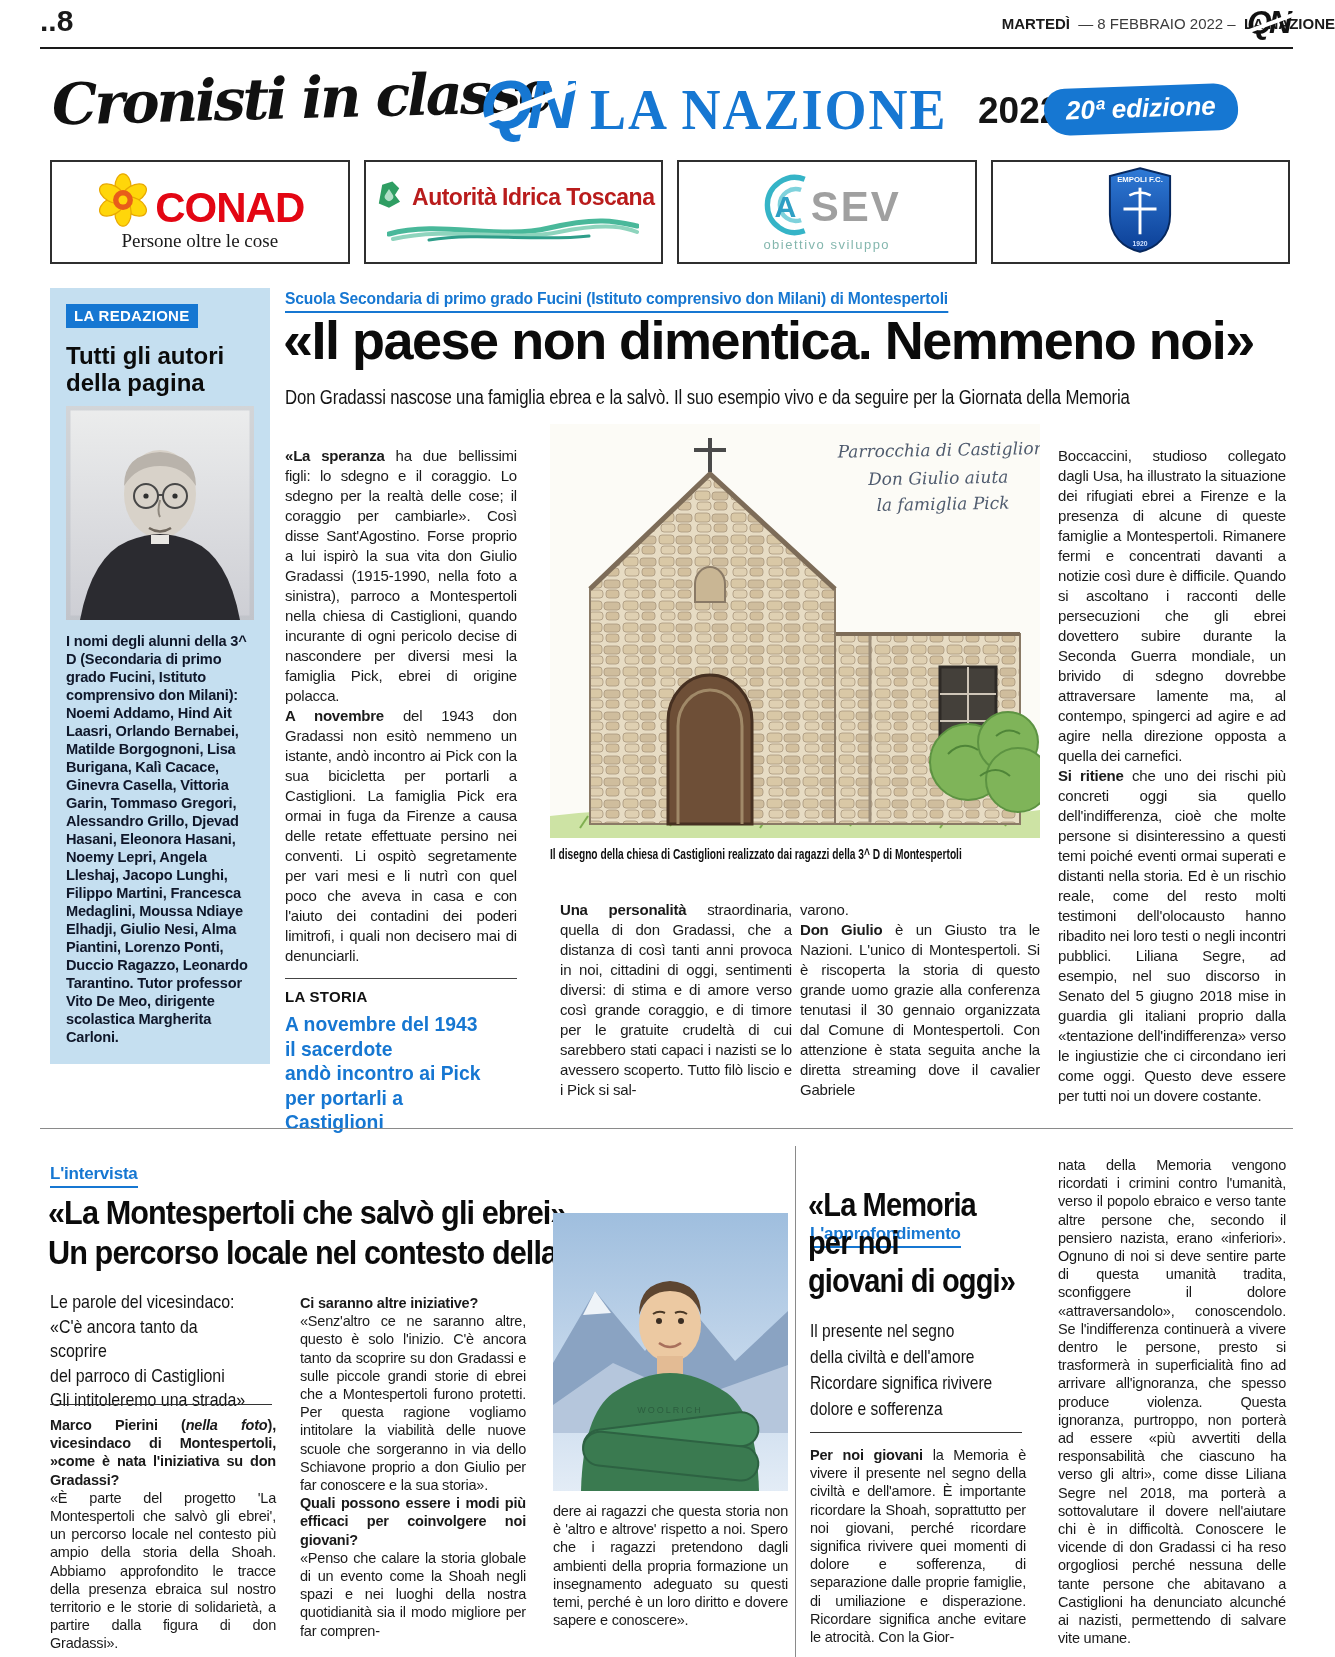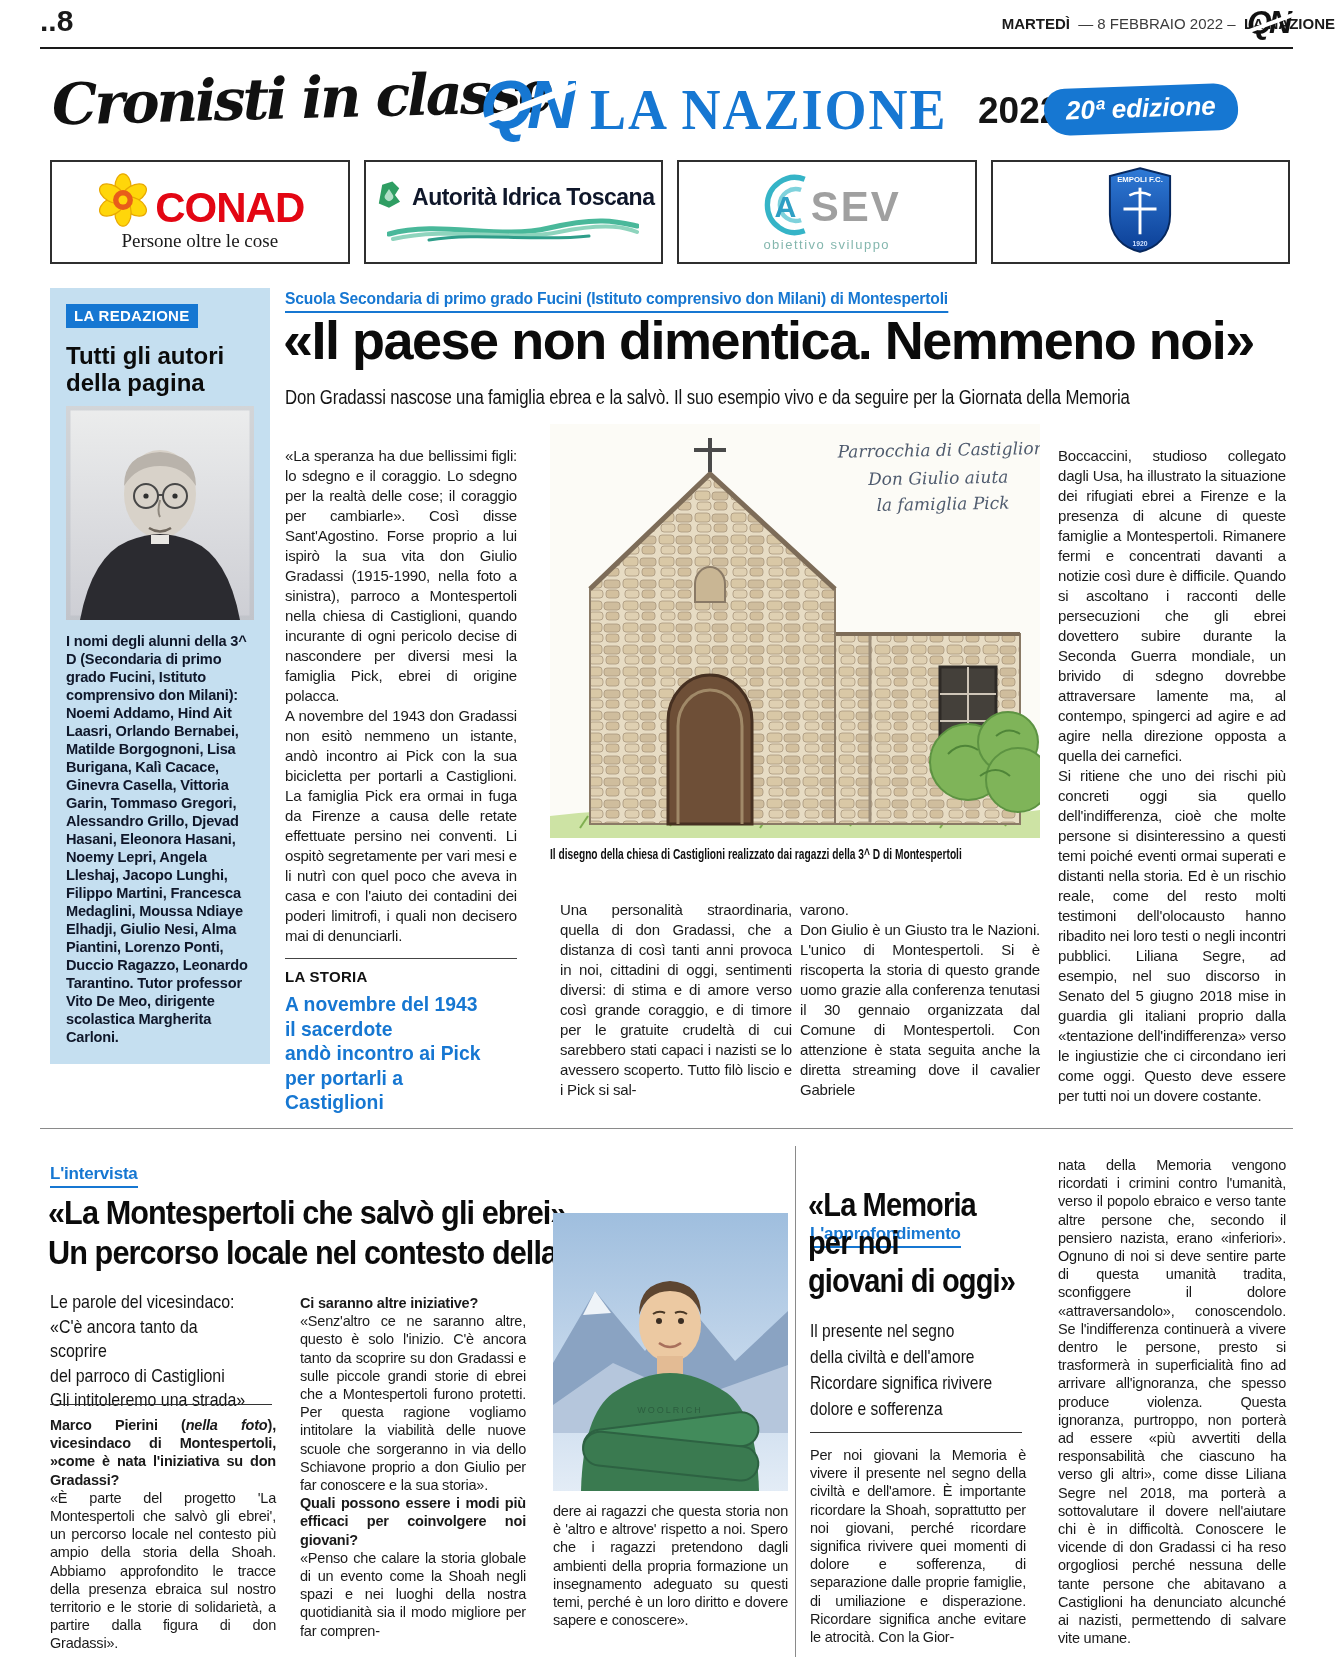--- a/index.html
+++ b/index.html
@@ -6,21 +6,21 @@
   *{box-sizing:border-box; margin:0; padding:0;}
   html,body{background:#efefef;}
   .page{position:relative; width:1335px; height:1657px; background:#ffffff;
         font-family:"Liberation Sans", sans-serif; color:#1a1a1a; overflow:hidden; margin:0 auto;}
   .abs{position:absolute;}
   .b{font-weight:bold;}
   .it{font-style:italic;}
   p{margin:0;}
   .body{font-size:15px; line-height:20px; text-align:justify; letter-spacing:-.2px; color:#1a1a1a;}
   .body2{font-size:14.5px; line-height:18.2px; text-align:justify; letter-spacing:-.2px; color:#1a1a1a;}
-  .lead{font-weight:normal;}
+  .lead{font-weight:bold;}
   .kick{color:var(--acc); font-weight:bold; font-size:17px; letter-spacing:-.2px;
         border-bottom:2px solid var(--acc); padding-bottom:2px; display:inline-block; white-space:nowrap;}
   .hl{font-weight:bold; color:#0b0b0b; white-space:pre-line;}
   .sx{transform-origin:left top; display:block;}
   .rule{border-top:1px solid #8a8a8a;}
   .sponsor{flex:1; border:2px solid #2f2f2f; background:#fff; display:flex;
            align-items:center; justify-content:center; overflow:hidden;}
   .qa-q{font-weight:bold;}
   .pre{white-space:pre-line;}
 </style>
@@ -83,21 +83,21 @@
 
     <div class="sponsor">
       <div style="text-align:center;">
         <div style="display:flex; align-items:center; justify-content:center; gap:6px;">
           <span>
             <svg width="34" height="34" viewBox="0 0 40 40">
               <path d="M8,30 L12,8 L24,4 L32,12 L27,20 L33,28 L20,35 Z" fill="#2f9e63"></path>
               <path d="M20,13 l4,6 a5,5 0 1 1 -8,0 Z" fill="#bfe6d2" opacity="0.9"></path>
             </svg>
           </span>
-          <span class="b" style="font-size:23px; letter-spacing:-.5px; color:#0f172a;">Autorità Idrica Toscana</span>
+          <span class="b" style="font-size:23px; letter-spacing:-.5px; color:#b91c1c;">Autorità Idrica Toscana</span>
         </div>
         <span>
           <svg width="252" height="26" viewBox="0 0 252 26">
             <path d="M2,18 C52,4 112,24 162,12 S232,6 250,10" stroke="#49b89a" stroke-width="5" fill="none" stroke-linecap="round"></path>
             <path d="M6,23 C62,10 122,26 172,16 S240,12 250,16" stroke="#8ed4bd" stroke-width="4" fill="none" stroke-linecap="round"></path>
             <path d="M42,24 C92,16 152,26 202,20" stroke="#2f9e8a" stroke-width="3" fill="none" stroke-linecap="round"></path>
           </svg>
         </span>
       </div>
     </div>

